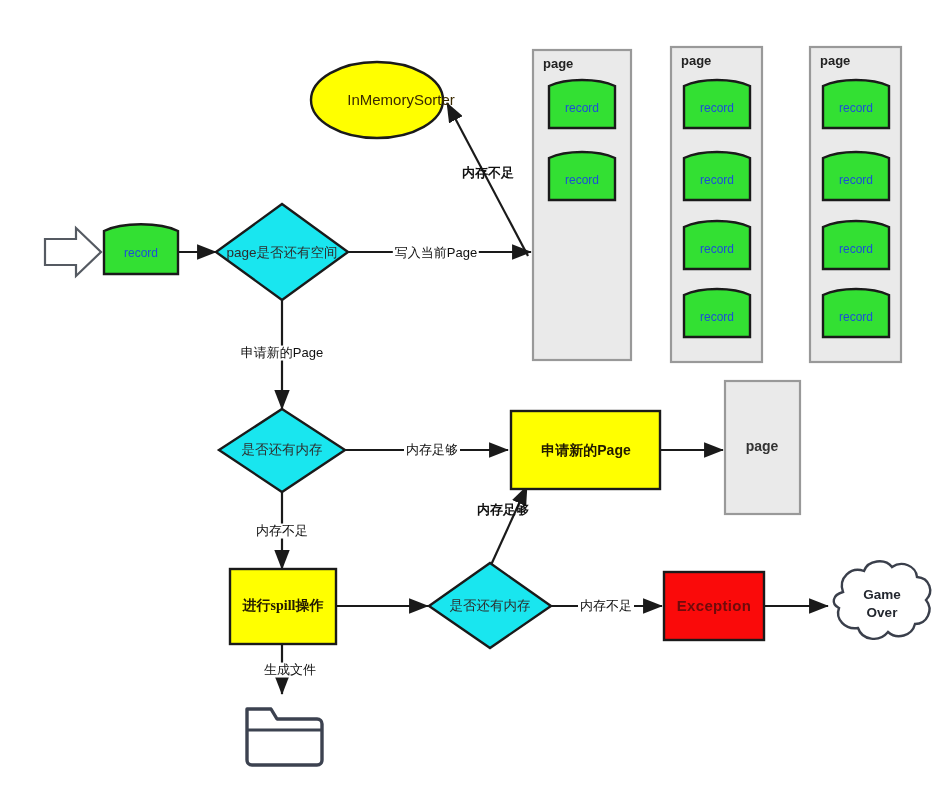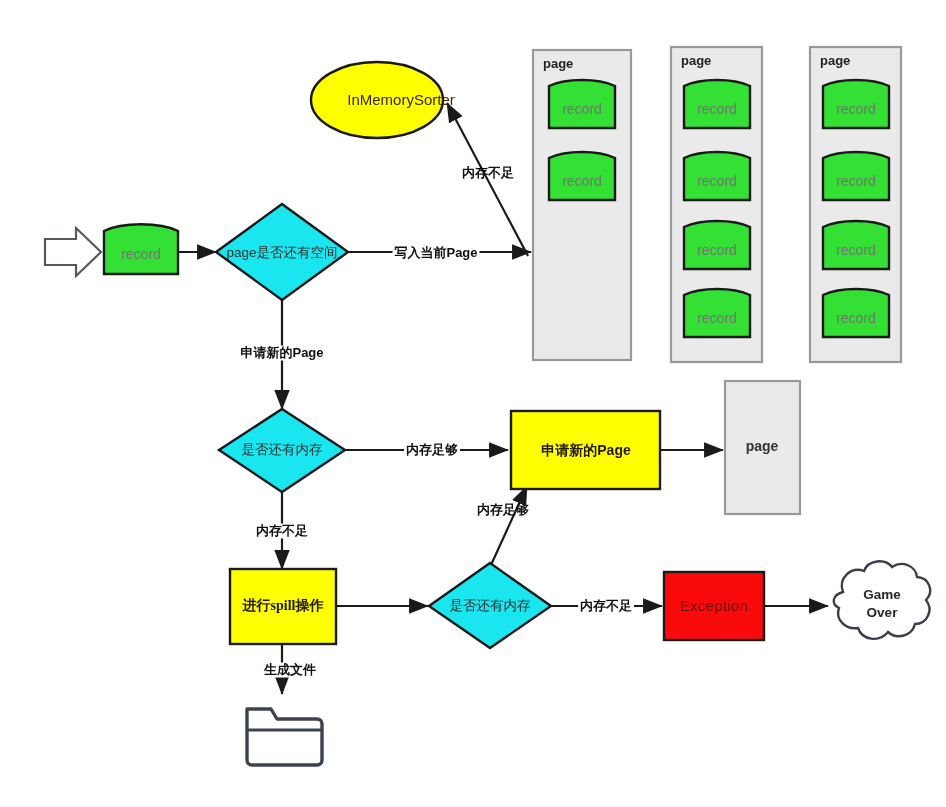--- a/index.html
+++ b/index.html
@@ -55,22 +55,22 @@
 
   
   .lbl {
     position: absolute;
     white-space: nowrap;
     transform: translate(-50%, -50%);
     pointer-events: none;
     line-height: 1.15;
   }
   .lbl-record {
-    font-size: 14px;
-    color: #737373;
+    font-size: 12px;
+    color: #1d4ed8;
     font-weight: 400;
   }
   .lbl-pagehead {
     font-size: 13px;
     color: #222222;
     font-weight: bold;
     transform: translate(0, -50%);
   }
   .lbl-pagecenter {
     font-size: 14px;
@@ -78,21 +78,21 @@
     font-weight: bold;
   }
   .lbl-diamond {
     font-size: 13.5px;
     color: #2d2d2d;
     font-weight: 400;
   }
   .lbl-edge {
     font-size: 13px;
     color: #111111;
-    font-weight: bold;
+    font-weight: normal;
     background: #ffffff;
     padding: 0 2px;
   }
   .lbl-edge-plain {
     font-size: 13px;
     color: #111111;
     font-weight: bold;
   }
   .lbl-ellipse {
     font-size: 15px;
@@ -101,21 +101,21 @@
     margin-left: 24px;
   }
   .lbl-box-yellow {
     font-size: 14px;
     color: #221a00;
     font-weight: bold;
   }
   .lbl-exception {
     font-size: 15px;
     color: #6e0b0b;
-    font-weight: 400;
+    font-weight: 700;
     letter-spacing: 0.3px;
   }
   .lbl-cloud {
     font-size: 13.5px;
     color: #23272f;
     font-weight: bold;
     text-align: center;
     line-height: 1.35;
   }
 </style>

